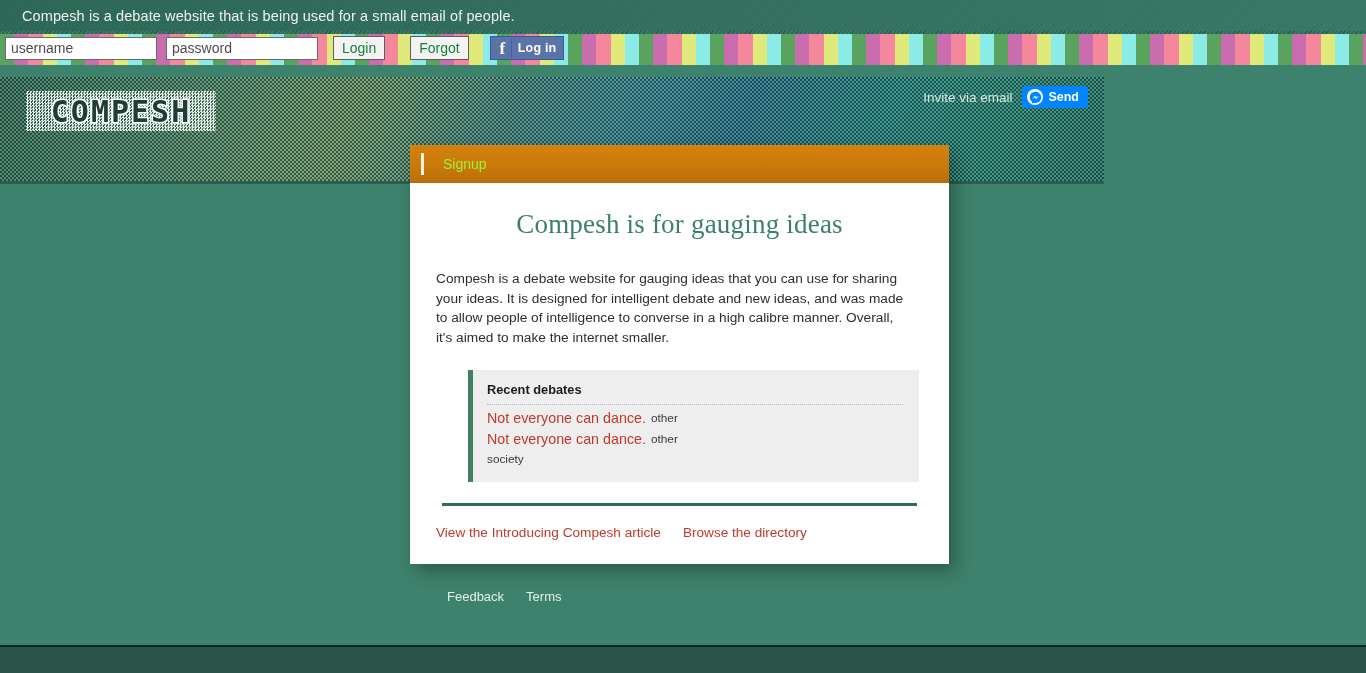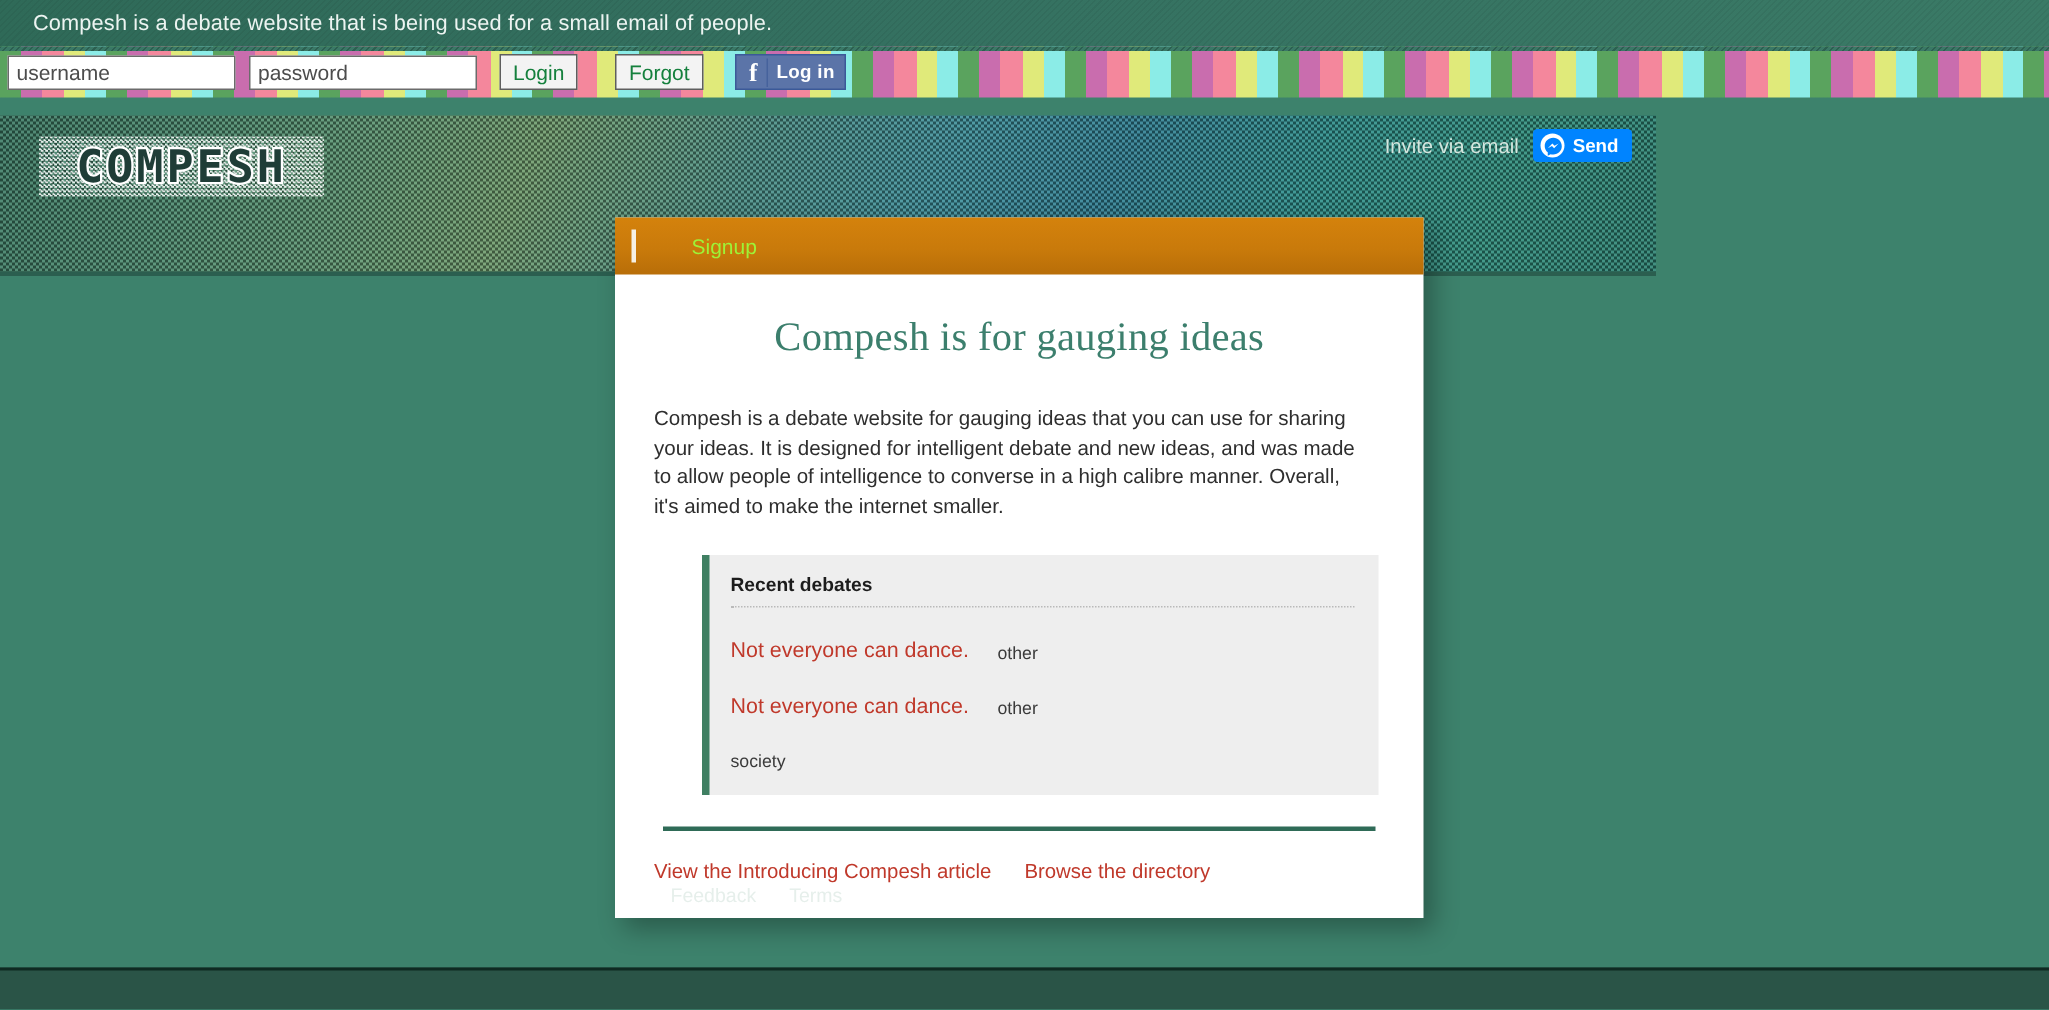--- a/index.html
+++ b/index.html
@@ -247,21 +247,21 @@
     left: 11px; top: 8px;
     width: 3px; height: 22px;
     background: #f6f0e4;
   }
   #login-notice-text {
     margin-left: 15px;
     color: #fdf6ea;
     font-size: 14px;
   }
   #signup-link {
-    margin-left: 40px;
+    margin-left: 22px;
     color: #9ef237;
     font-size: 14px;
     cursor: pointer;
   }
   #card-body {
     padding: 26px 0 24px 0;
   }
   #page-heading {
     text-align: center;
     font-family: "Liberation Serif", serif;
@@ -288,24 +288,24 @@
     box-sizing: border-box;
   }
   #recent-debates-title {
     font-size: 12.8px;
     font-weight: bold;
     color: #1c1c1c;
     padding-bottom: 7px;
     border-bottom: 1px dotted #b9b9b9;
   }
   .debate-row {
-    margin-top: 21px;
-    display: flex;
-    align-items: flex-end;
-    gap: 19px;
+    margin-top: 5px;
+    display: flex;
+    align-items: center;
+    gap: 5px;
   }
   .debate-title {
     color: #c0392b;
     font-size: 14.3px;
     cursor: pointer;
   }
   .debate-category {
     color: #3a3a3a;
     font-size: 11.8px;
   }

